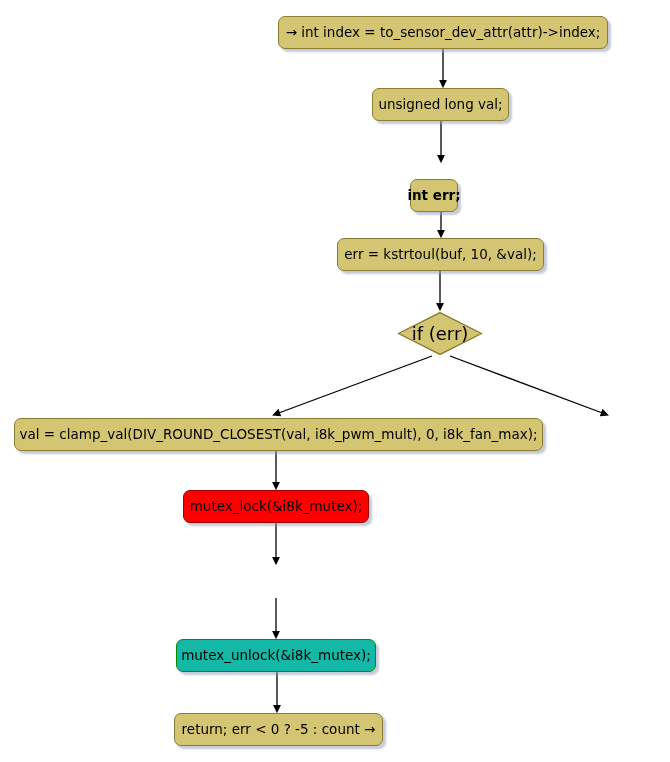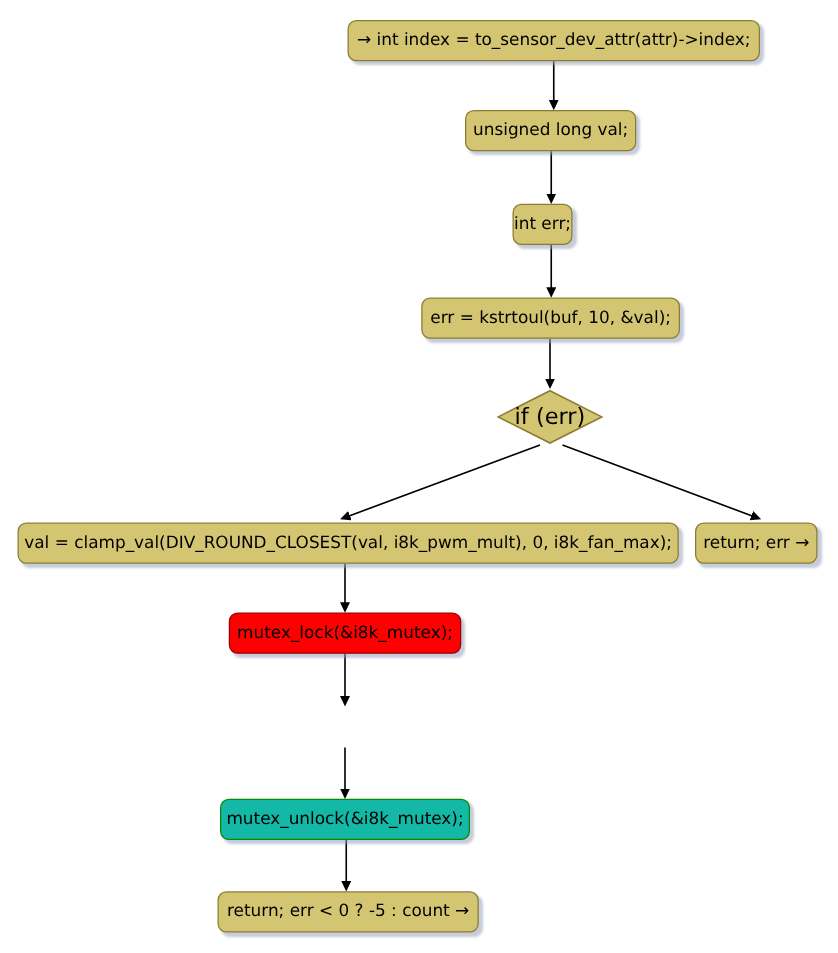--- a/index.html
+++ b/index.html
@@ -99,42 +99,39 @@
   </svg>
 
   <div class="node" style="left: 278px; top: 16px; width: 330px; height: 33px;">
       <span>→ int index = to_sensor_dev_attr(attr)-&gt;index;</span>
     </div>
 
   <div class="node" style="left: 372px; top: 88px; width: 137px; height: 33px;">
       <span>unsigned long val;</span>
     </div>
 
-  <div class="node" style="left: 410px; top: 163px; width: 41px; height: 33px;">
+  <div class="node" style="left: 410px; top: 179px; width: 41px; height: 33px; font-weight: bold;">
       <span>int err;</span>
     </div>
 
   <div class="node" style="left: 337px; top: 238px; width: 207px; height: 33px; text-align: center;">
       <span>err = kstrtoul(buf, 10, &amp;val);</span>
     </div>
 
   <div class="node diamond" style="left: 397px; top: 311px; width: 86px; height: 45px;">
     <svg class="diamond-shape" viewBox="0 0 86 45" preserveAspectRatio="none" xmlns="http://www.w3.org/2000/svg">
       <polygon points="43,1.6 84.4,22.5 43,43.4 1.6,22.5" fill="#d3c571" stroke="#8a7d33" stroke-width="1.3"></polygon>
     </svg>
     <span class="diamond-label">if (err)</span>
   </div>
 
   <div class="node" style="left: 14px; top: 418px; width: 529px; height: 33px; align-items: center;">
       <span>val = clamp_val(DIV_ROUND_CLOSEST(val, i8k_pwm_mult), 0, i8k_fan_max);</span>
     </div>
 
-  <div class="node" style="left: 556px; top: 418px; width: 98px; height: 33px;">
-      <span>return; err →</span>
-    </div>
 
   <div class="node red" style="left: 183px; top: 490px; width: 186px; height: 33px; justify-content: center;">
       <span>mutex_lock(&amp;i8k_mutex);</span>
     </div>
 
 
   <div class="node green" style="left: 176px; top: 639px; width: 200px; height: 33px;">
       <span>mutex_unlock(&amp;i8k_mutex);</span>
     </div>
 

